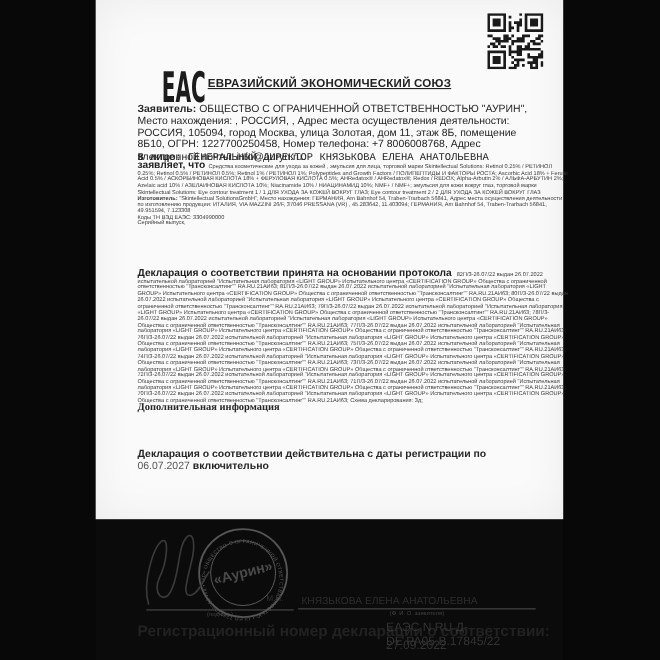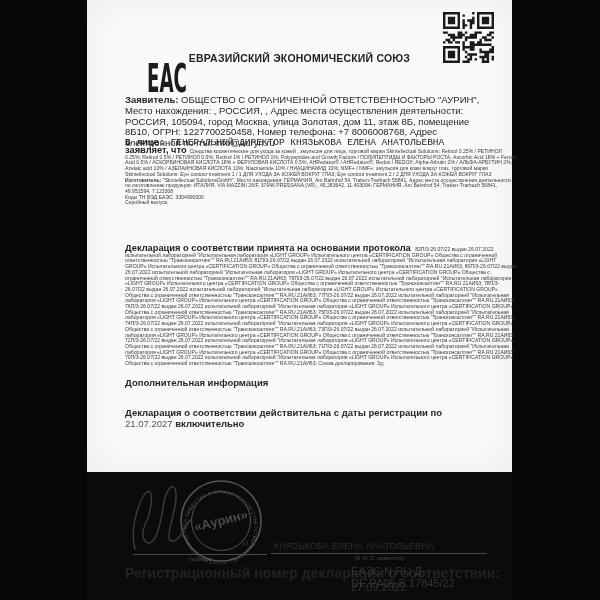--- a/index.html
+++ b/index.html
@@ -47,45 +47,45 @@
       </g>
     </svg>
   </div>
 
   <div class="abs" style="left:356px;top:12px;">
     <svg id="qr-svg" width="51" height="51" viewBox="0 0 50 50">
         <path d="M28.57,0.00h2.38v2.38h-2.38zM19.05,2.38h2.38v2.38h-2.38zM28.57,4.76h2.38v2.38h-2.38zM19.05,7.14h2.38v2.38h-2.38zM23.81,7.14h2.38v2.38h-2.38zM26.19,7.14h2.38v2.38h-2.38zM28.57,7.14h2.38v2.38h-2.38zM19.05,9.52h2.38v2.38h-2.38zM26.19,9.52h2.38v2.38h-2.38zM28.57,9.52h2.38v2.38h-2.38zM19.05,11.90h2.38v2.38h-2.38zM21.43,11.90h2.38v2.38h-2.38zM26.19,11.90h2.38v2.38h-2.38zM19.05,14.29h2.38v2.38h-2.38zM26.19,14.29h2.38v2.38h-2.38zM0.00,19.05h2.38v2.38h-2.38zM2.38,19.05h2.38v2.38h-2.38zM14.29,19.05h2.38v2.38h-2.38zM16.67,19.05h2.38v2.38h-2.38zM21.43,19.05h2.38v2.38h-2.38zM30.95,19.05h2.38v2.38h-2.38zM33.33,19.05h2.38v2.38h-2.38zM35.71,19.05h2.38v2.38h-2.38zM45.24,19.05h2.38v2.38h-2.38zM47.62,19.05h2.38v2.38h-2.38zM4.76,21.43h2.38v2.38h-2.38zM7.14,21.43h2.38v2.38h-2.38zM9.52,21.43h2.38v2.38h-2.38zM14.29,21.43h2.38v2.38h-2.38zM16.67,21.43h2.38v2.38h-2.38zM19.05,21.43h2.38v2.38h-2.38zM26.19,21.43h2.38v2.38h-2.38zM28.57,21.43h2.38v2.38h-2.38zM30.95,21.43h2.38v2.38h-2.38zM42.86,21.43h2.38v2.38h-2.38zM45.24,21.43h2.38v2.38h-2.38zM7.14,23.81h2.38v2.38h-2.38zM9.52,23.81h2.38v2.38h-2.38zM11.90,23.81h2.38v2.38h-2.38zM14.29,23.81h2.38v2.38h-2.38zM16.67,23.81h2.38v2.38h-2.38zM21.43,23.81h2.38v2.38h-2.38zM23.81,23.81h2.38v2.38h-2.38zM26.19,23.81h2.38v2.38h-2.38zM28.57,23.81h2.38v2.38h-2.38zM30.95,23.81h2.38v2.38h-2.38zM38.10,23.81h2.38v2.38h-2.38zM40.48,23.81h2.38v2.38h-2.38zM47.62,23.81h2.38v2.38h-2.38zM2.38,26.19h2.38v2.38h-2.38zM4.76,26.19h2.38v2.38h-2.38zM9.52,26.19h2.38v2.38h-2.38zM21.43,26.19h2.38v2.38h-2.38zM35.71,26.19h2.38v2.38h-2.38zM40.48,26.19h2.38v2.38h-2.38zM42.86,26.19h2.38v2.38h-2.38zM45.24,26.19h2.38v2.38h-2.38zM0.00,28.57h2.38v2.38h-2.38zM4.76,28.57h2.38v2.38h-2.38zM7.14,28.57h2.38v2.38h-2.38zM11.90,28.57h2.38v2.38h-2.38zM14.29,28.57h2.38v2.38h-2.38zM19.05,28.57h2.38v2.38h-2.38zM26.19,28.57h2.38v2.38h-2.38zM28.57,28.57h2.38v2.38h-2.38zM33.33,28.57h2.38v2.38h-2.38zM35.71,28.57h2.38v2.38h-2.38zM19.05,30.95h2.38v2.38h-2.38zM26.19,30.95h2.38v2.38h-2.38zM28.57,30.95h2.38v2.38h-2.38zM30.95,30.95h2.38v2.38h-2.38zM33.33,30.95h2.38v2.38h-2.38zM35.71,30.95h2.38v2.38h-2.38zM38.10,30.95h2.38v2.38h-2.38zM40.48,30.95h2.38v2.38h-2.38zM42.86,30.95h2.38v2.38h-2.38zM45.24,30.95h2.38v2.38h-2.38zM19.05,33.33h2.38v2.38h-2.38zM21.43,33.33h2.38v2.38h-2.38zM23.81,33.33h2.38v2.38h-2.38zM26.19,33.33h2.38v2.38h-2.38zM28.57,33.33h2.38v2.38h-2.38zM47.62,33.33h2.38v2.38h-2.38zM19.05,35.71h2.38v2.38h-2.38zM26.19,35.71h2.38v2.38h-2.38zM28.57,35.71h2.38v2.38h-2.38zM35.71,35.71h2.38v2.38h-2.38zM45.24,35.71h2.38v2.38h-2.38zM47.62,35.71h2.38v2.38h-2.38zM21.43,38.10h2.38v2.38h-2.38zM35.71,38.10h2.38v2.38h-2.38zM38.10,38.10h2.38v2.38h-2.38zM40.48,38.10h2.38v2.38h-2.38zM42.86,38.10h2.38v2.38h-2.38zM45.24,38.10h2.38v2.38h-2.38zM47.62,38.10h2.38v2.38h-2.38zM23.81,40.48h2.38v2.38h-2.38zM26.19,40.48h2.38v2.38h-2.38zM28.57,40.48h2.38v2.38h-2.38zM30.95,40.48h2.38v2.38h-2.38zM40.48,40.48h2.38v2.38h-2.38zM42.86,40.48h2.38v2.38h-2.38zM21.43,42.86h2.38v2.38h-2.38zM26.19,42.86h2.38v2.38h-2.38zM35.71,42.86h2.38v2.38h-2.38zM38.10,42.86h2.38v2.38h-2.38zM40.48,42.86h2.38v2.38h-2.38zM42.86,42.86h2.38v2.38h-2.38zM47.62,42.86h2.38v2.38h-2.38zM23.81,45.24h2.38v2.38h-2.38zM26.19,45.24h2.38v2.38h-2.38zM30.95,45.24h2.38v2.38h-2.38zM38.10,45.24h2.38v2.38h-2.38zM42.86,45.24h2.38v2.38h-2.38zM47.62,45.24h2.38v2.38h-2.38zM19.05,47.62h2.38v2.38h-2.38zM21.43,47.62h2.38v2.38h-2.38zM23.81,47.62h2.38v2.38h-2.38zM38.10,47.62h2.38v2.38h-2.38zM40.48,47.62h2.38v2.38h-2.38zM42.86,47.62h2.38v2.38h-2.38zM0,0h16.666666666666668v16.666666666666668h-16.666666666666668zM2.380952380952381,2.380952380952381v11.904761904761905h11.904761904761905v-11.904761904761905zM4.761904761904762,4.761904761904762h7.142857142857142v7.142857142857142h-7.142857142857142zM33.333333333333336,0h16.666666666666668v16.666666666666668h-16.666666666666668zM35.714285714285715,2.380952380952381v11.904761904761905h11.904761904761905v-11.904761904761905zM38.095238095238095,4.761904761904762h7.142857142857142v7.142857142857142h-7.142857142857142zM0,33.333333333333336h16.666666666666668v16.666666666666668h-16.666666666666668zM2.380952380952381,35.714285714285715v11.904761904761905h11.904761904761905v-11.904761904761905zM4.761904761904762,38.095238095238095h7.142857142857142v7.142857142857142h-7.142857142857142z" fill="#1a1a1a" fill-rule="evenodd"></path>
       </svg>
   </div>
 
-  <div class="abs hdr" style="top:52px;">ЕВРАЗИЙСКИЙ ЭКОНОМИЧЕСКИЙ СОЮЗ</div>
+  <div class="abs hdr" style="top:70px;text-decoration:underline;">ЕВРАЗИЙСКИЙ ЭКОНОМИЧЕСКИЙ СОЮЗ</div>
 
   <div class="abs para" style="top:95px;">
     <span class="b">Заявитель:</span><span> ОБЩЕСТВО С ОГРАНИЧЕННОЙ ОТВЕТСТВЕННОСТЬЮ "АУРИН", Место нахождения: , РОССИЯ, , Адрес места осуществления деятельности: РОССИЯ, 105094, город Москва, улица Золотая, дом 11, этаж 8Б, помещение 8Б10, ОГРН: 1227700250458, Номер телефона: +7 8006008768, Адрес электронной почты: info@auryn.ru</span>
   </div>
   <div class="abs para" style="top:138px;font-family:Liberation Mono, monospace;">
     <span class="b">В лице:</span><span> ГЕНЕРАЛЬНЫЙ ДИРЕКТОР КНЯЗЬКОВА ЕЛЕНА АНАТОЛЬЕВНА</span>
   </div>
 
   <div class="abs tinywrap" style="top:148px;">
     <span class="tiny-label">заявляет, что</span><span>Средства косметические для ухода за кожей , эмульсия для лица, торговой марки Skintellectual Solutions: Retinol 0.25% / РЕТИНОЛ 0.25%; Retinol 0.5% / РЕТИНОЛ 0.5%; Retinol 1% / РЕТИНОЛ 1%; Polypeptides and Growth Factors / ПОЛИПЕПТИДЫ И ФАКТОРЫ РОСТА; Ascorbic Acid 18% + Ferulic Acid 0.5% / АСКОРБИНОВАЯ КИСЛОТА 18% + ФЕРУЛОВАЯ КИСЛОТА 0.5%; AHRedatox® / AHRedatox®; Redox / REDOX; Alpha-Arbutin 2% / АЛЬФА-АРБУТИН 2%; Azelaic acid 10% / АЗЕЛАИНОВАЯ КИСЛОТА 10%; Niacinamide 10% / НИАЦИНАМИД 10%; NMF+ / NMF+; эмульсия для кожи вокруг глаз, торговой марки Skintellectual Solutions: Eye contour treatment 1 / 1 ДЛЯ УХОДА ЗА КОЖЕЙ ВОКРУГ ГЛАЗ; Eye contour treatment 2 / 2 ДЛЯ УХОДА ЗА КОЖЕЙ ВОКРУГ ГЛАЗ</span>
     <span class="tinyblock"><span class="b">Изготовитель:</span><span> "Skintellectual SolutionsGmbH", Место нахождения: ГЕРМАНИЯ, Am Bahnhof 54, Traben-Trarbach 56841, Адрес места осуществления деятельности по изготовлению продукции: ИТАЛИЯ, VIA MAZZINI 26/F, 37046 PRESSANA (VR) , 45.283642, 11.403094; ГЕРМАНИЯ, Am Bahnhof 54, Traben-Trarbach 56841, 49.951594, 7.123308</span></span>
     <span class="tinyblock">Коды ТН ВЭД ЕАЭС: 3304990000</span>
     <span class="tinyblock">Серийный выпуск,</span>
   </div>
 
 
   <div class="abs tinywrap" style="top:246px;">
     <span class="tiny-label">Декларация о соответствии принята на основании протокола</span><span> 82П/3-26.07/22 выдан 26.07.2022 испытательной лабораторией "Испытательная лаборатория «LIGHT GROUP» Испытательного центра «CERTIFICATION GROUP» Общества с ограниченной ответственностью "Трансконсалтинг"" RA.RU.21АИ63; 81П/3-26.07/22 выдан 26.07.2022 испытательной лабораторией "Испытательная лаборатория «LIGHT GROUP» Испытательного центра «CERTIFICATION GROUP» Общества с ограниченной ответственностью "Трансконсалтинг"" RA.RU.21АИ63; 80П/3-26.07/22 выдан 26.07.2022 испытательной лабораторией "Испытательная лаборатория «LIGHT GROUP» Испытательного центра «CERTIFICATION GROUP» Общества с ограниченной ответственностью "Трансконсалтинг"" RA.RU.21АИ63; 79П/3-26.07/22 выдан 26.07.2022 испытательной лабораторией "Испытательная лаборатория «LIGHT GROUP» Испытательного центра «CERTIFICATION GROUP» Общества с ограниченной ответственностью "Трансконсалтинг"" RA.RU.21АИ63; 78П/3-26.07/22 выдан 26.07.2022 испытательной лабораторией "Испытательная лаборатория «LIGHT GROUP» Испытательного центра «CERTIFICATION GROUP» Общества с ограниченной ответственностью "Трансконсалтинг"" RA.RU.21АИ63; 77П/3-26.07/22 выдан 26.07.2022 испытательной лабораторией "Испытательная лаборатория «LIGHT GROUP» Испытательного центра «CERTIFICATION GROUP» Общества с ограниченной ответственностью "Трансконсалтинг"" RA.RU.21АИ63; 76П/3-26.07/22 выдан 26.07.2022 испытательной лабораторией "Испытательная лаборатория «LIGHT GROUP» Испытательного центра «CERTIFICATION GROUP» Общества с ограниченной ответственностью "Трансконсалтинг"" RA.RU.21АИ63; 75П/3-26.07/22 выдан 26.07.2022 испытательной лабораторией "Испытательная лаборатория «LIGHT GROUP» Испытательного центра «CERTIFICATION GROUP» Общества с ограниченной ответственностью "Трансконсалтинг"" RA.RU.21АИ63; 74П/3-26.07/22 выдан 26.07.2022 испытательной лабораторией "Испытательная лаборатория «LIGHT GROUP» Испытательного центра «CERTIFICATION GROUP» Общества с ограниченной ответственностью "Трансконсалтинг"" RA.RU.21АИ63; 73П/3-26.07/22 выдан 26.07.2022 испытательной лабораторией "Испытательная лаборатория «LIGHT GROUP» Испытательного центра «CERTIFICATION GROUP» Общества с ограниченной ответственностью "Трансконсалтинг"" RA.RU.21АИ63; 72П/3-26.07/22 выдан 26.07.2022 испытательной лабораторией "Испытательная лаборатория «LIGHT GROUP» Испытательного центра «CERTIFICATION GROUP» Общества с ограниченной ответственностью "Трансконсалтинг"" RA.RU.21АИ63; 71П/3-26.07/22 выдан 26.07.2022 испытательной лабораторией "Испытательная лаборатория «LIGHT GROUP» Испытательного центра «CERTIFICATION GROUP» Общества с ограниченной ответственностью "Трансконсалтинг"" RA.RU.21АИ63; 70П/3-26.07/22 выдан 26.07.2022 испытательной лабораторией "Испытательная лаборатория «LIGHT GROUP» Испытательного центра «CERTIFICATION GROUP» Общества с ограниченной ответственностью "Трансконсалтинг"" RA.RU.21АИ63; Схема декларирования: 3д;</span>
   </div>
 
-  <div class="abs para b" style="top:378px;">Дополнительная информация</div>
+  <div class="abs para b" style="top:366px;font-family:Liberation Serif, serif;">Дополнительная информация</div>
 
   <div class="abs para" style="top:408px;">
-    <span class="b">Декларация о соответствии действительна с даты регистрации по </span><span class="date-soft">21.07.2027</span><span class="b"> включительно</span>
+    <span class="b">Декларация о соответствии действительна с даты регистрации по </span><span class="date-soft">06.07.2027</span><span class="b"> включительно</span>
   </div>
 
   <div class="abs" style="left:40px;top:467px;z-index:4;">
     <svg width="80" height="90" viewBox="0 0 80 90">
       <path d="M8,82 C2,62 13,30 20,25 C27,20 25,44 18,58 C11,73 22,82 28,71 C37,55 34,30 43,21 C49,16 51,28 47,44 C43,61 38,76 47,74 C54,72 58,60 63,53" fill="none" stroke="#3a3a3a" stroke-width="1.5" stroke-linecap="round"></path>
     </svg>
   </div>
 
   <div class="abs" style="left:91px;top:478px;z-index:3;">
     <svg width="86" height="86" viewBox="0 0 86 86">

